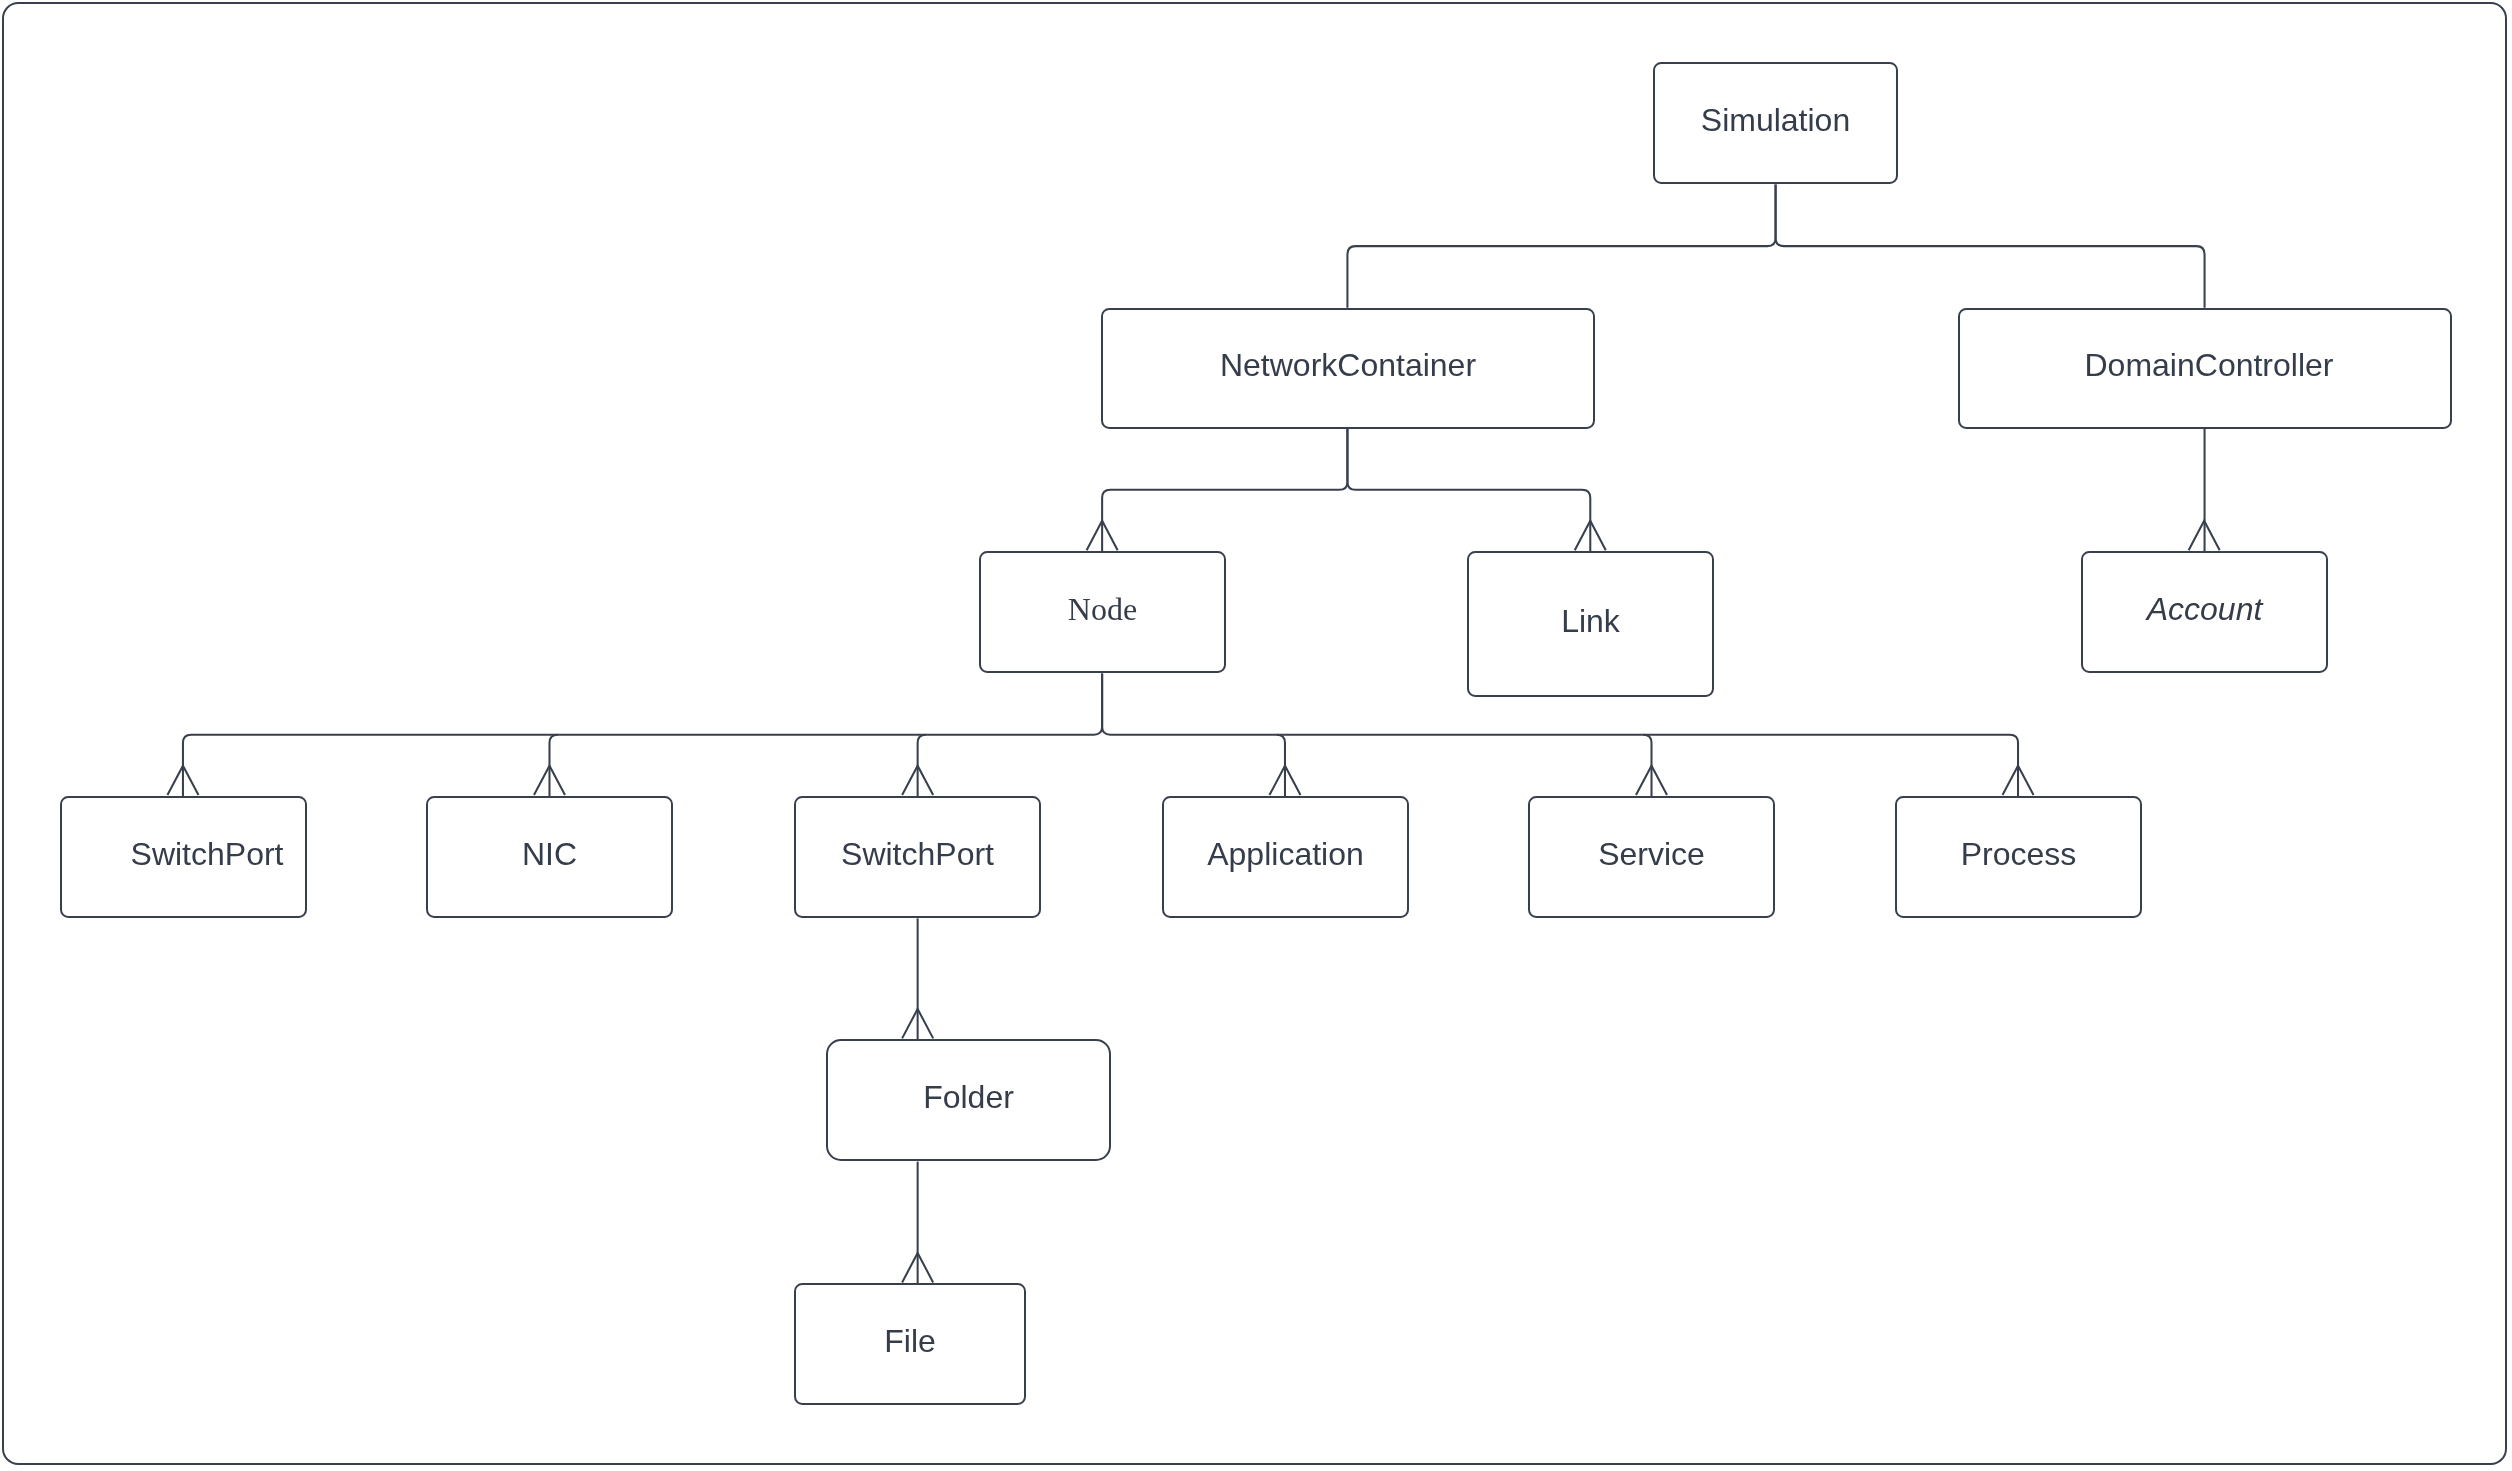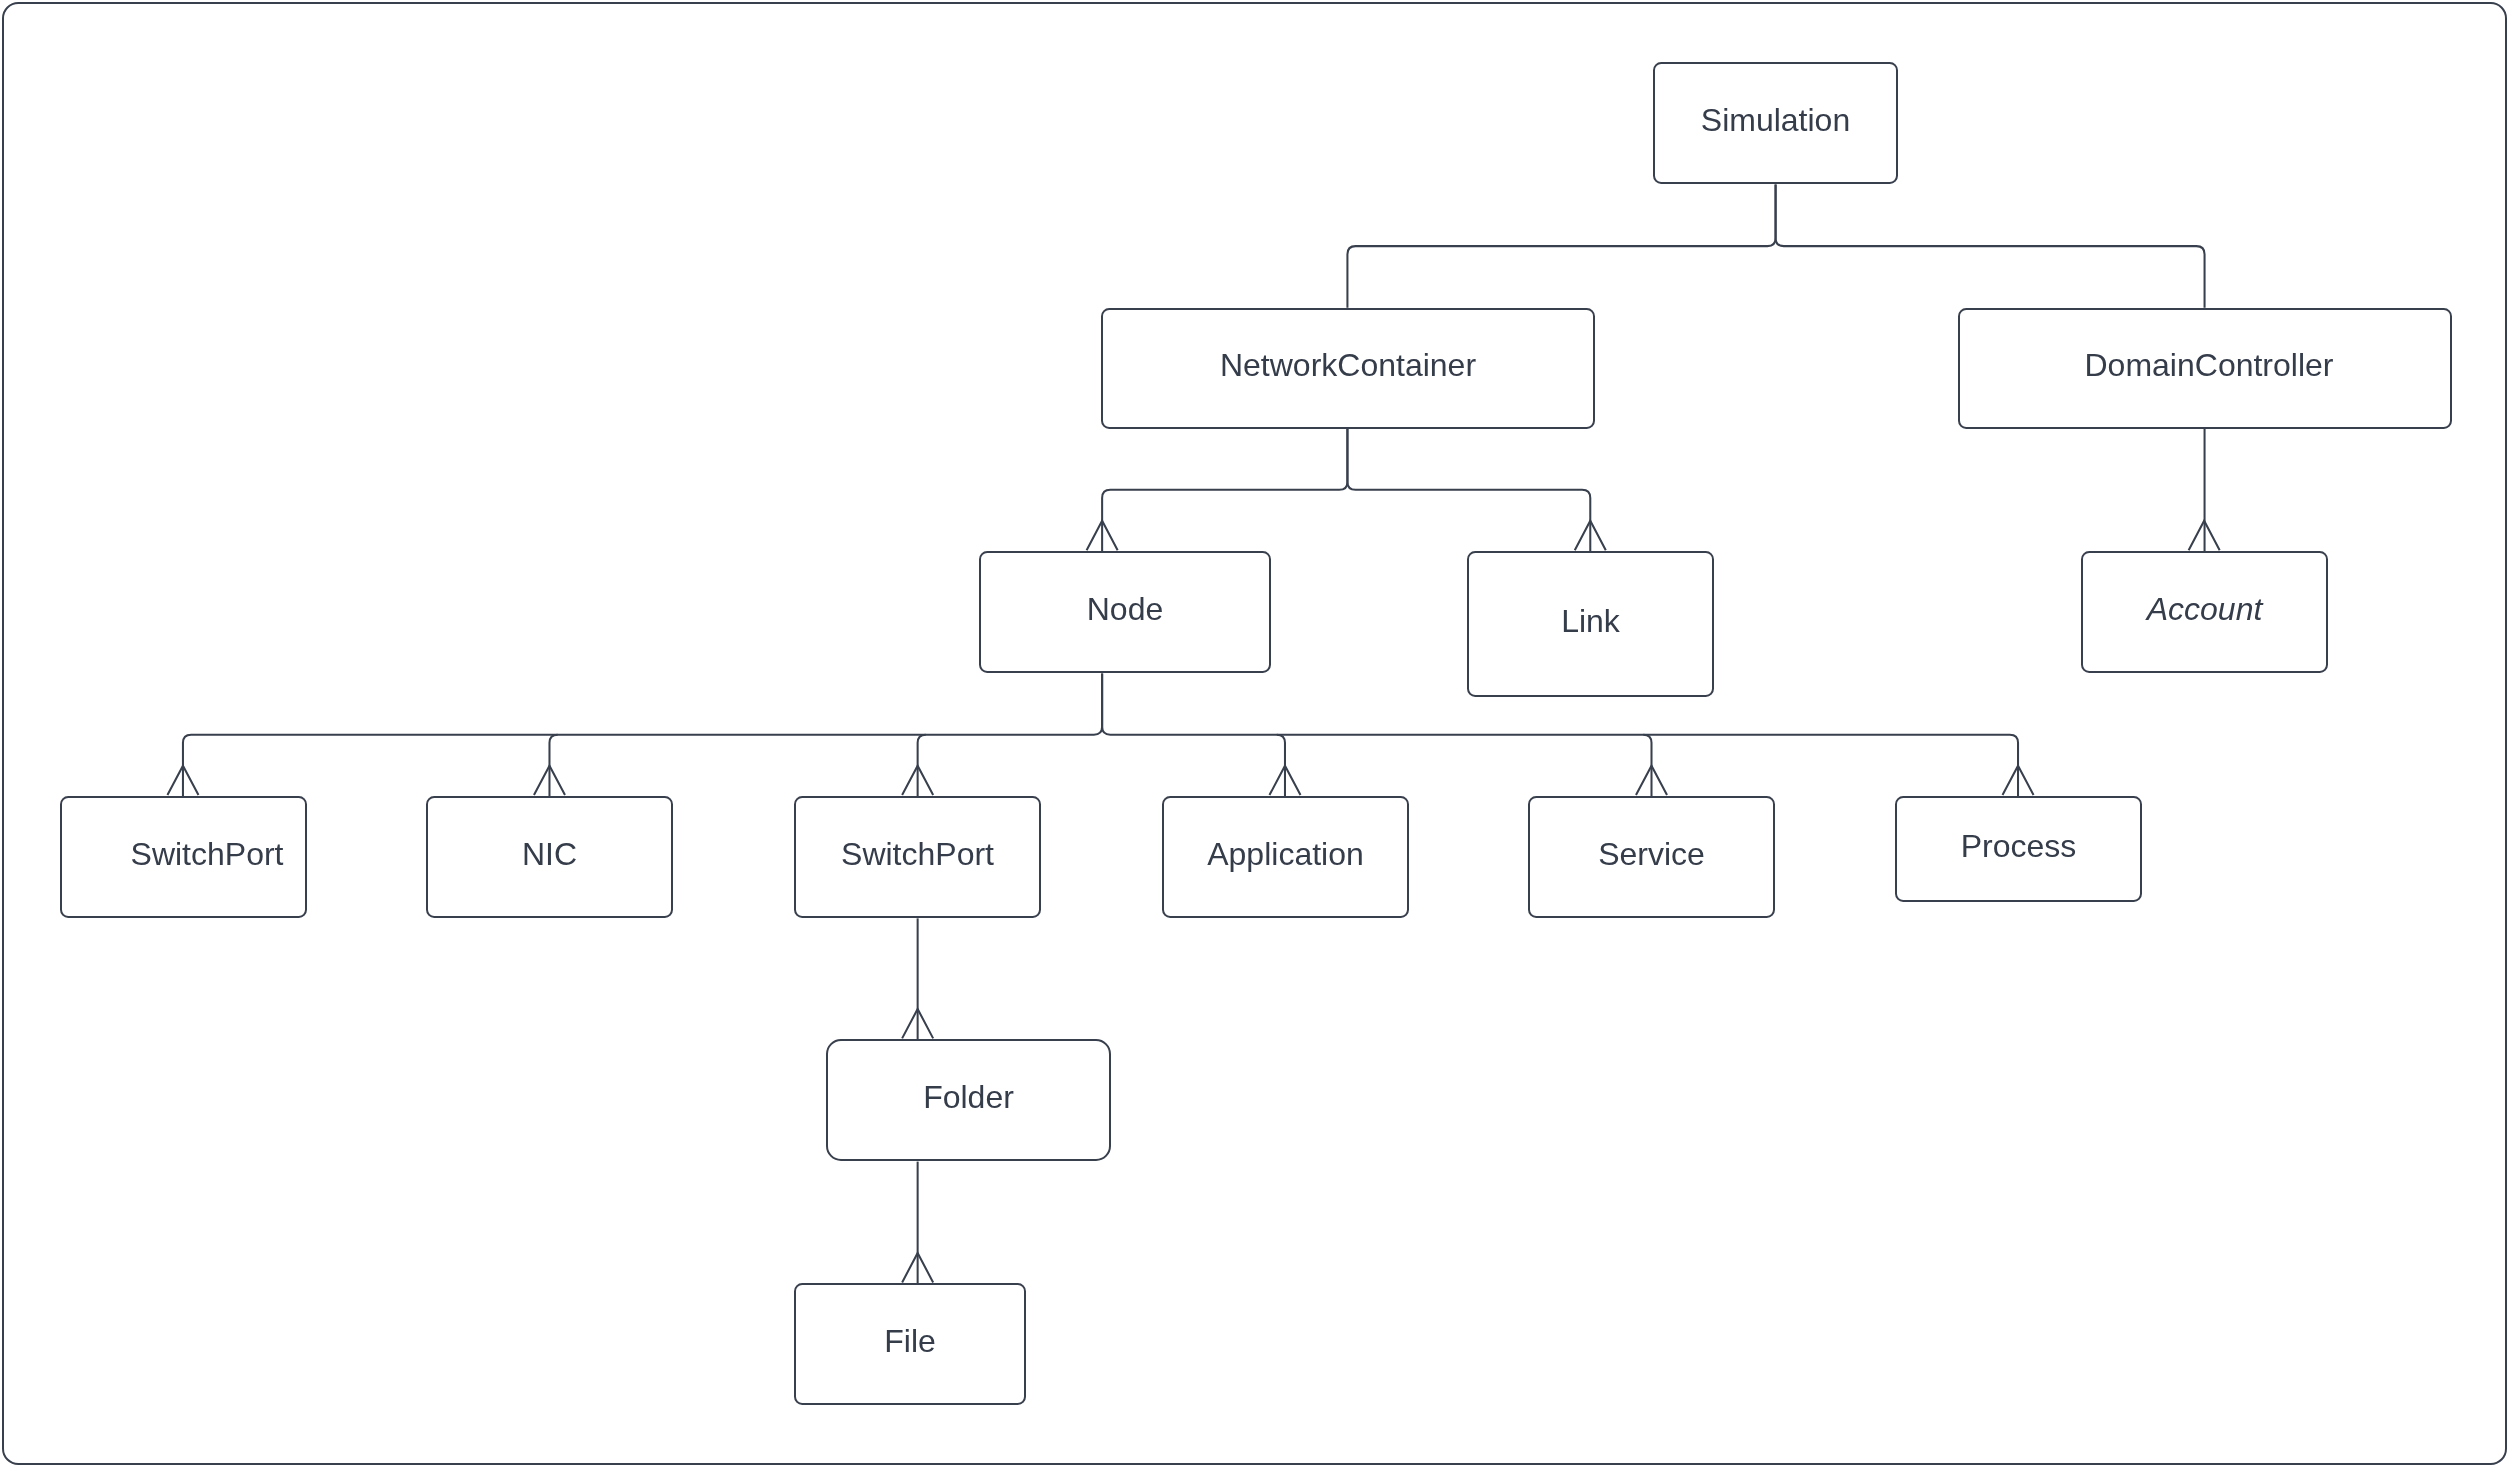--- a/index.html
+++ b/index.html
@@ -82,21 +82,21 @@
   <div id="nodes">
       <div class="node" style="left: 1653px; top: 62px; width: 245px; height: 122px;">
         <span class="label">Simulation</span>
       </div>
       <div class="node" style="left: 1101px; top: 308px; width: 494px; height: 121px;">
         <span class="label">NetworkContainer</span>
       </div>
       <div class="node" style="left: 1958px; top: 308px; width: 494px; height: 121px; padding-left: 8px;">
         <span class="label">DomainController</span>
       </div>
-      <div class="node" style="left: 979px; top: 551px; width: 292px; height: 122px;">
+      <div class="node" style="left: 979px; top: 551px; width: 247px; height: 122px; font-family: Liberation Serif, serif;">
         <span class="label">Node</span>
       </div>
       <div class="node" style="left: 1467px; top: 551px; width: 247px; height: 146px;">
         <span class="label">Link</span>
       </div>
       <div class="node" style="left: 2081px; top: 551px; width: 247px; height: 122px; font-style: italic;">
         <span class="label">Account</span>
       </div>
       <div class="node" style="left: 60px; top: 796px; width: 247px; height: 122px; padding-left: 47px;">
         <span class="label">SwitchPort</span>
@@ -106,21 +106,21 @@
       </div>
       <div class="node" style="left: 794px; top: 796px; width: 247px; height: 122px;">
         <span class="label">SwitchPort</span>
       </div>
       <div class="node" style="left: 1162px; top: 796px; width: 247px; height: 122px;">
         <span class="label">Application</span>
       </div>
       <div class="node" style="left: 1528px; top: 796px; width: 247px; height: 122px;">
         <span class="label">Service</span>
       </div>
-      <div class="node" style="left: 1895px; top: 796px; width: 247px; height: 106px;">
+      <div class="node" style="left: 1895px; top: 796px; width: 247px; height: 122px;">
         <span class="label">Process</span>
       </div>
       <div class="node" style="left: 826px; top: 1039px; width: 285px; height: 122px; border-radius: 15px;">
         <span class="label">Folder</span>
       </div>
       <div class="node" style="left: 794px; top: 1283px; width: 232px; height: 122px;">
         <span class="label">File</span>
       </div>
     </div>
   <div id="frame"></div>

